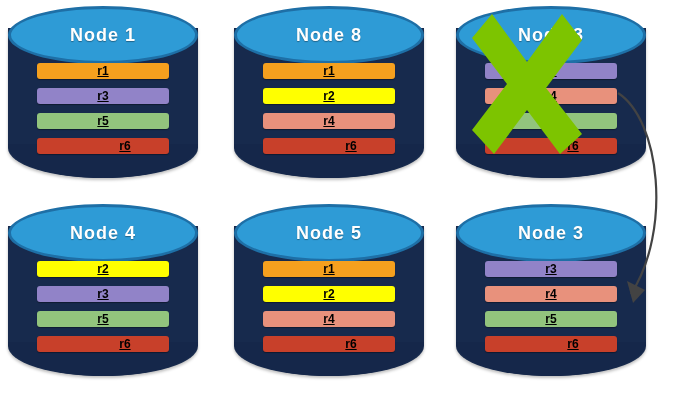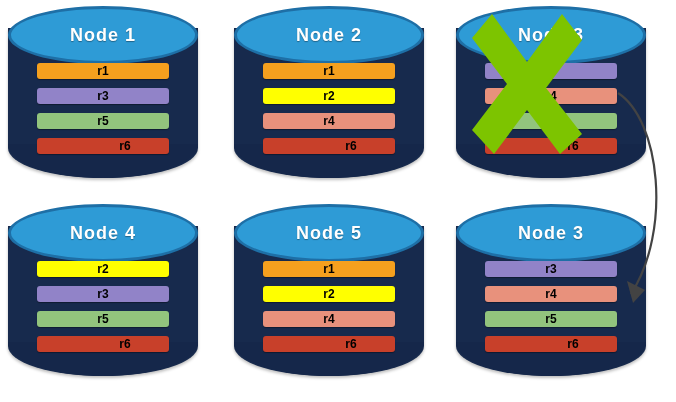--- a/index.html
+++ b/index.html
@@ -93,20 +93,21 @@
     height: 16px;
     margin-bottom: 9px;
     border-radius: 3px;
     display: flex;
     align-items: center;
     justify-content: center;
     font-size: 12px;
     font-weight: bold;
     color: #000000;
     box-shadow: 0 1px 1px rgba(0,0,0,0.35);
+    text-decoration: underline;
   }
   .bar:last-child { margin-bottom: 0; padding-left: 44px; }
 
   
   .cross {
     position: absolute;
     left: 16px;
     top: 8px;
     width: 110px;
     height: 140px;
@@ -140,21 +141,21 @@
       <div class="bar" style="background: rgb(146, 196, 125);">r5</div>
       <div class="bar" style="background: rgb(200, 64, 42);">r6</div>
     </div>
   </div>
 
   <div class="node" style="left:234px; top:6px;">
     <div class="cyl-body">
       <div class="cyl-bottom-shade"></div>
     </div>
     <div class="cyl-top"></div>
-    <div class="cyl-title">Node 2</div>
+    <div class="cyl-title">Node 8</div>
     <div class="bars">
       <div class="bar" style="background: rgb(245, 160, 30);">r1</div>
       <div class="bar" style="background: rgb(255, 255, 0);">r2</div>
       <div class="bar" style="background: rgb(232, 145, 124);">r4</div>
       <div class="bar" style="background: rgb(200, 64, 42);">r6</div>
     </div>
   </div>
 
   <div class="node" style="left:456px; top:6px;">
     <div class="cyl-body">

